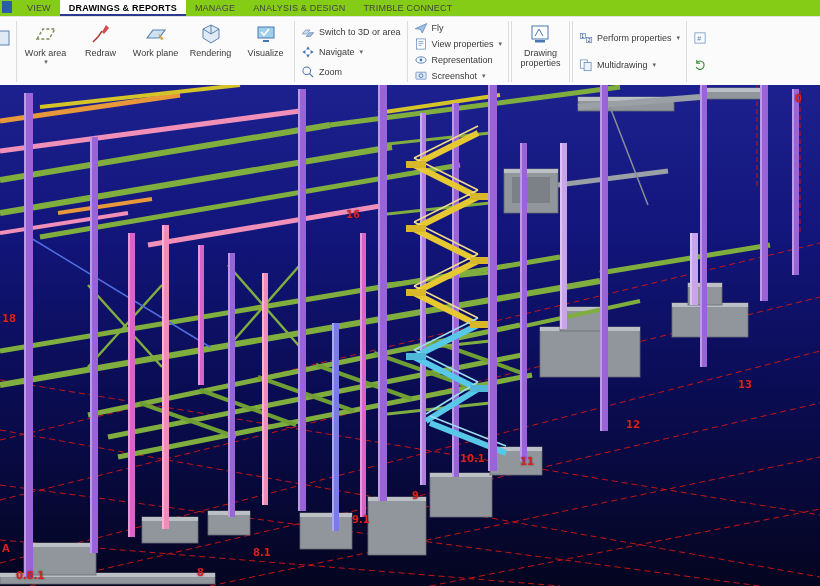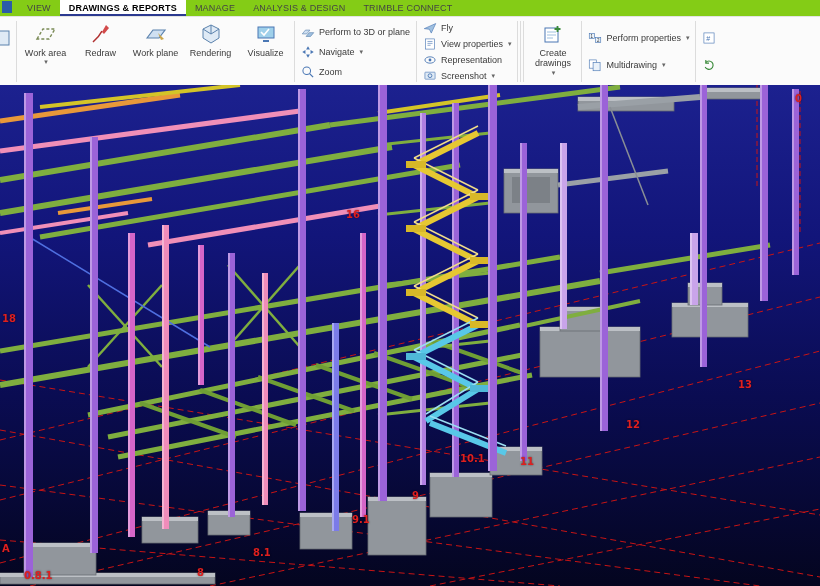--- a/index.html
+++ b/index.html
@@ -99,21 +99,21 @@
       </div>
       <div class="sep"></div>
       <div class="stack">
         <div class="btn-small">
           <span class="icon">
             <svg viewBox="0 0 22 22">
               <path d="M2 14 L7 8 H14 L9 14 Z" fill="#cfe0f2" stroke="#5b82ad"></path>
               <path d="M8 18 L13 12 H20 L15 18 Z" fill="#9fc0e0" stroke="#5b82ad"></path>
             </svg>
           </span>
-          <span class="lbl">Perform to 3D or plane</span>
+          <span class="lbl">Switch to 3D or area</span>
         </div>
         <div class="btn-small">
           <span class="icon">
             <svg viewBox="0 0 22 22">
               <path d="M11 2 L14 7 H8 Z M11 20 L8 15 H14 Z M2 11 L7 8 V14 Z M20 11 L15 14 V8 Z" fill="#4a77b4"></path>
             </svg>
           </span>
           <span class="lbl">Navigate</span>
           <span class="dd">▾</span>
         </div>
@@ -162,34 +162,33 @@
               <rect x="3" y="5" width="16" height="11" rx="1" fill="#dfeaf5" stroke="#4a77b4"></rect>
               <circle cx="11" cy="10.5" r="3" fill="none" stroke="#4a77b4" stroke-width="1.4"></circle>
             </svg>
           </span>
           <span class="lbl">Screenshot</span>
           <span class="dd">▾</span>
         </div>
       </div>
       <div class="sep"></div>
       <div class="sep"></div>
-      <div class="sep"></div>
       <div class="grp">
         <div class="btn-large">
           <span class="icon">
             <svg viewBox="0 0 22 22">
-              <rect x="3" y="5" width="13" height="14" fill="#fff" stroke="#4a77b4"></rect>
-              <path d="M5 9 H14 M5 12 H14 M5 15 H11" stroke="#9fc0e0"></path>
-              <path d="M15.5 3 V9 M12.5 6 H18.5" stroke="#3a8a3a" stroke-width="1.8"></path>
-            </svg>
-          </span>
-          <span class="lbl">Create drawings</span>
-          <span class="dd">▾</span>
-        </div>
-      </div>
+              <rect x="3" y="3" width="16" height="13" fill="#fff" stroke="#4a77b4"></rect>
+              <path d="M6 13 L10 6 L14 13" fill="none" stroke="#4a77b4"></path>
+              <rect x="6" y="17" width="10" height="2.5" fill="#4a77b4"></rect>
+            </svg>
+          </span>
+          <span class="lbl">Drawing properties</span>
+        </div>
+      </div>
+      <div class="sep"></div>
       <div class="sep"></div>
       <div class="stack">
         <div class="btn-small">
           <span class="icon">
             <svg viewBox="0 0 22 22">
               <rect x="2" y="4" width="8" height="8" fill="#eaf2fa" stroke="#4a77b4"></rect>
               <rect x="12" y="10" width="8" height="8" fill="#eaf2fa" stroke="#4a77b4"></rect>
               <text x="4" y="11" font-size="7" fill="#333">1</text>
               <text x="14" y="17" font-size="7" fill="#333">2</text>
             </svg>
@@ -389,14 +388,14 @@
     <span class="glabel" style="left: 2px; top: 228px;">18</span>
     <span class="glabel" style="left: 738px; top: 294px;">13</span>
     <span class="glabel" style="left: 626px; top: 334px;">12</span>
     <span class="glabel" style="left: 520px; top: 371px;">11</span>
     <span class="glabel" style="left: 460px; top: 368px;">10.1</span>
     <span class="glabel" style="left: 412px; top: 405px;">9</span>
     <span class="glabel" style="left: 352px; top: 429px;">9.1</span>
     <span class="glabel" style="left: 253px; top: 462px;">8.1</span>
     <span class="glabel" style="left: 197px; top: 482px;">8</span>
     <span class="glabel" style="left: 2px; top: 458px;">A</span>
-    <span class="glabel" style="left: 24px; top: 485px;">0.8.1</span>
+    <span class="glabel" style="left: 16px; top: 485px;">0.8.1</span>
   </div>
 
 </body></html>

